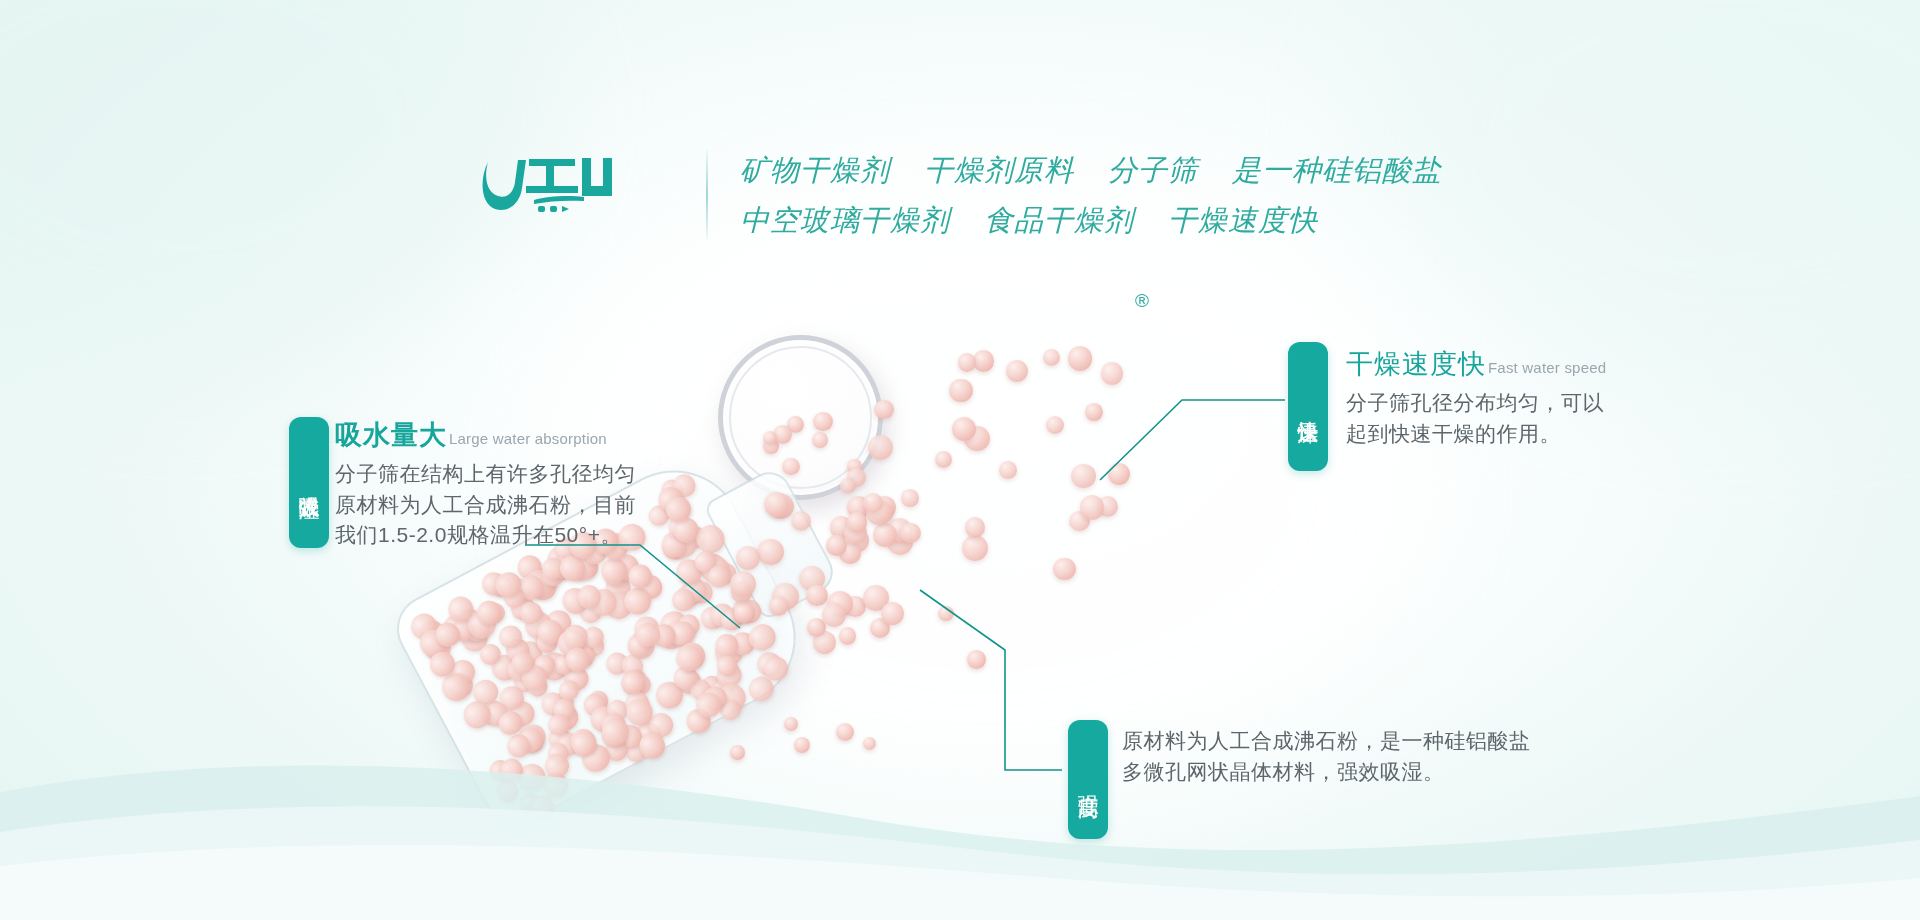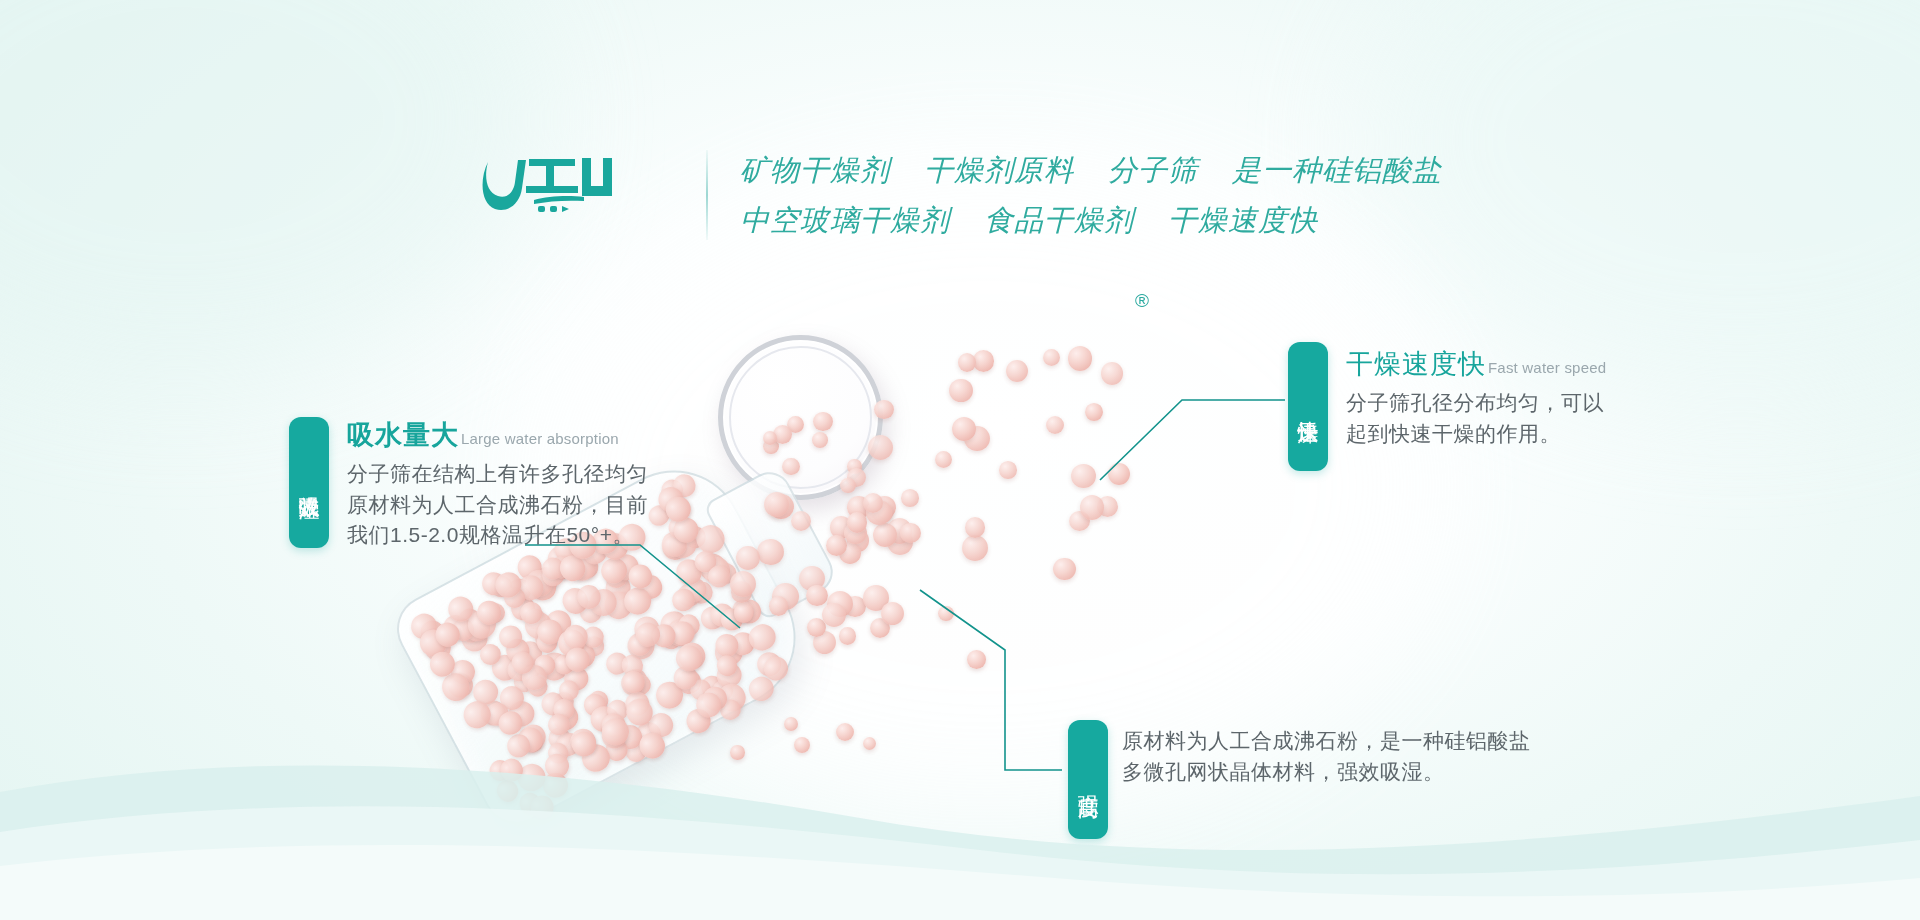--- a/index.html
+++ b/index.html
@@ -67,21 +67,21 @@
     box-shadow:0 3px 8px rgba(22,169,159,.25);}
   .ctext{padding-left:16px;}
   .ctitle{display:flex;align-items:baseline;gap:2px;}
   .cn{font-size:27px;font-weight:bold;color:#17a59c;letter-spacing:1px;white-space:nowrap;}
   .en{font-size:15px;color:#9aa7ad;letter-spacing:.2px;white-space:nowrap;}
   .cbody{margin-top:6px;font-size:21px;line-height:1.46;color:#5d666b;letter-spacing:.5px;}
   .cbody div{white-space:nowrap;}
 
   #c-absorb{left:289px;top:417px;}
   #c-absorb .badge{height:108px;}
-  #c-absorb .ctext{padding-left:18px;}
+  #c-absorb .ctext{padding-left:6px;}
   #c-fast{left:1288px;top:342px;}
   #c-fast .badge{height:106px;}
   #c-fast .ctext{padding-left:18px;padding-top:4px;}
   #c-fast .cn{font-weight:normal;}
   #c-strength{left:1068px;top:720px;}
   #c-strength .badge{height:96px;}
   #c-strength .ctext{padding-left:14px;}
 </style>
 </head>
 <body>

